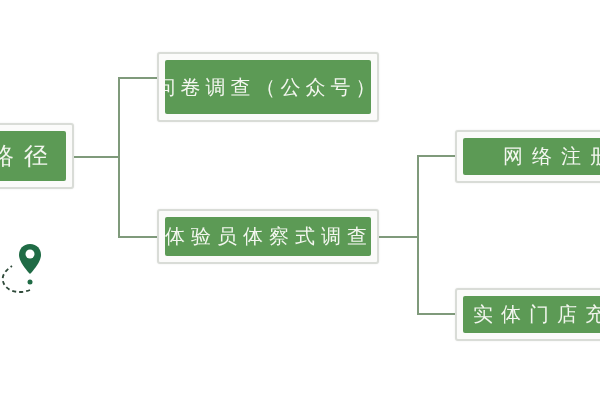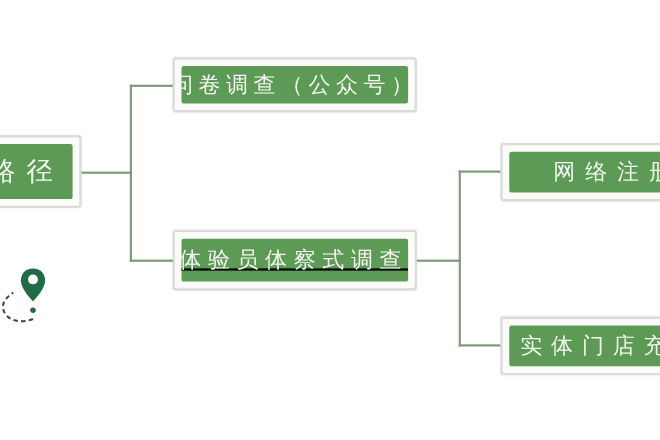--- a/index.html
+++ b/index.html
@@ -20,28 +20,28 @@
   <div class="inner" style="justify-content:flex-end; padding-right:8px;">
     <span class="label" style="font-size:24px; letter-spacing:10px;">路径</span>
   </div>
 </div>
 
 <div class="line" style="left:74px; top:156px; width:46px; height:2px;"></div>
 <div class="line" style="left:118px; top:77px; width:2px; height:161px;"></div>
 <div class="line" style="left:118px; top:77px; width:40px; height:2px;"></div>
 <div class="line" style="left:118px; top:236px; width:40px; height:2px;"></div>
 
-<div class="node" style="left:157px; top:52px; width:222px; height:50px;">
+<div class="node" style="left:157px; top:52px; width:222px; height:70px;">
   <div class="inner" style="justify-content:center;">
     <span class="label" style="letter-spacing:5px;">问卷调查（公众号）</span>
   </div>
 </div>
 
 <div class="node" style="left:157px; top:209px; width:222px; height:55px;">
-  <div class="inner" style="justify-content:flex-end;text-decoration:underline;">
+  <div class="inner" style="justify-content:flex-start;">
     <span class="label" style="letter-spacing:6px;">体验员体察式调查</span>
   </div>
 </div>
 
 <div class="line" style="left:379px; top:236px; width:40px; height:2px;"></div>
 <div class="line" style="left:417px; top:155px; width:2px; height:160px;"></div>
 <div class="line" style="left:417px; top:155px; width:38px; height:2px;"></div>
 <div class="line" style="left:417px; top:313px; width:38px; height:2px;"></div>
 
 <div class="node" style="left:455px; top:130px; width:180px; height:53px;">

